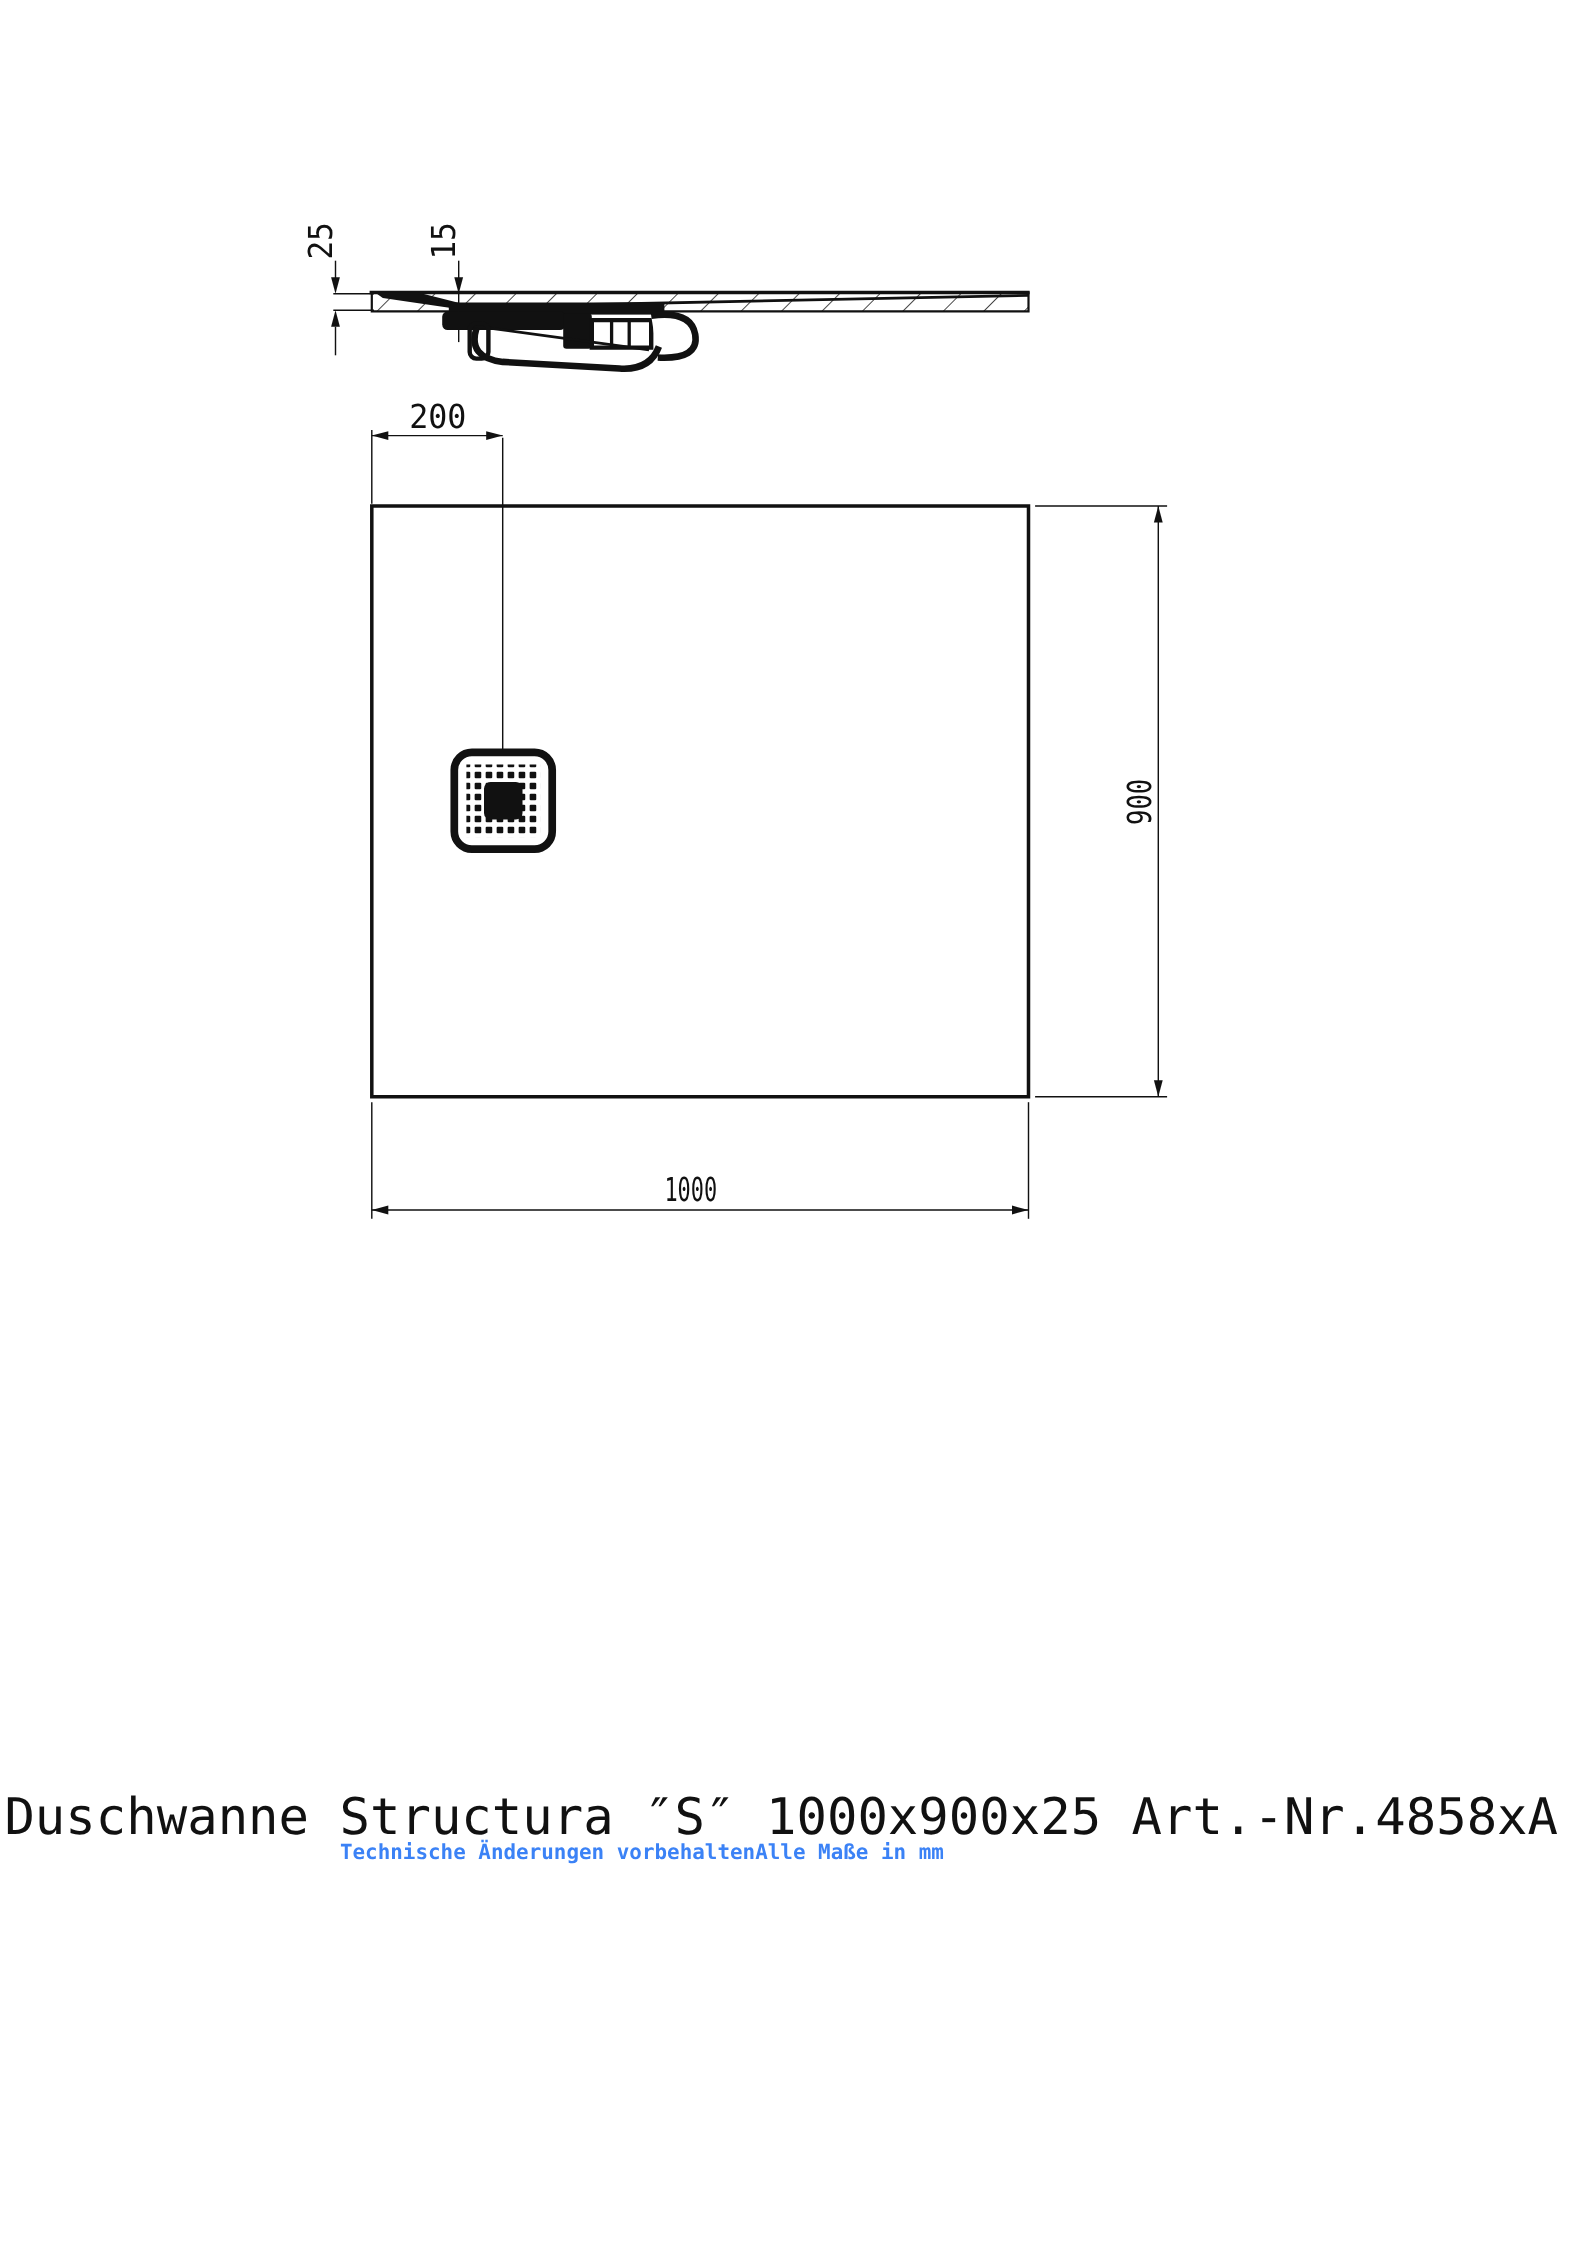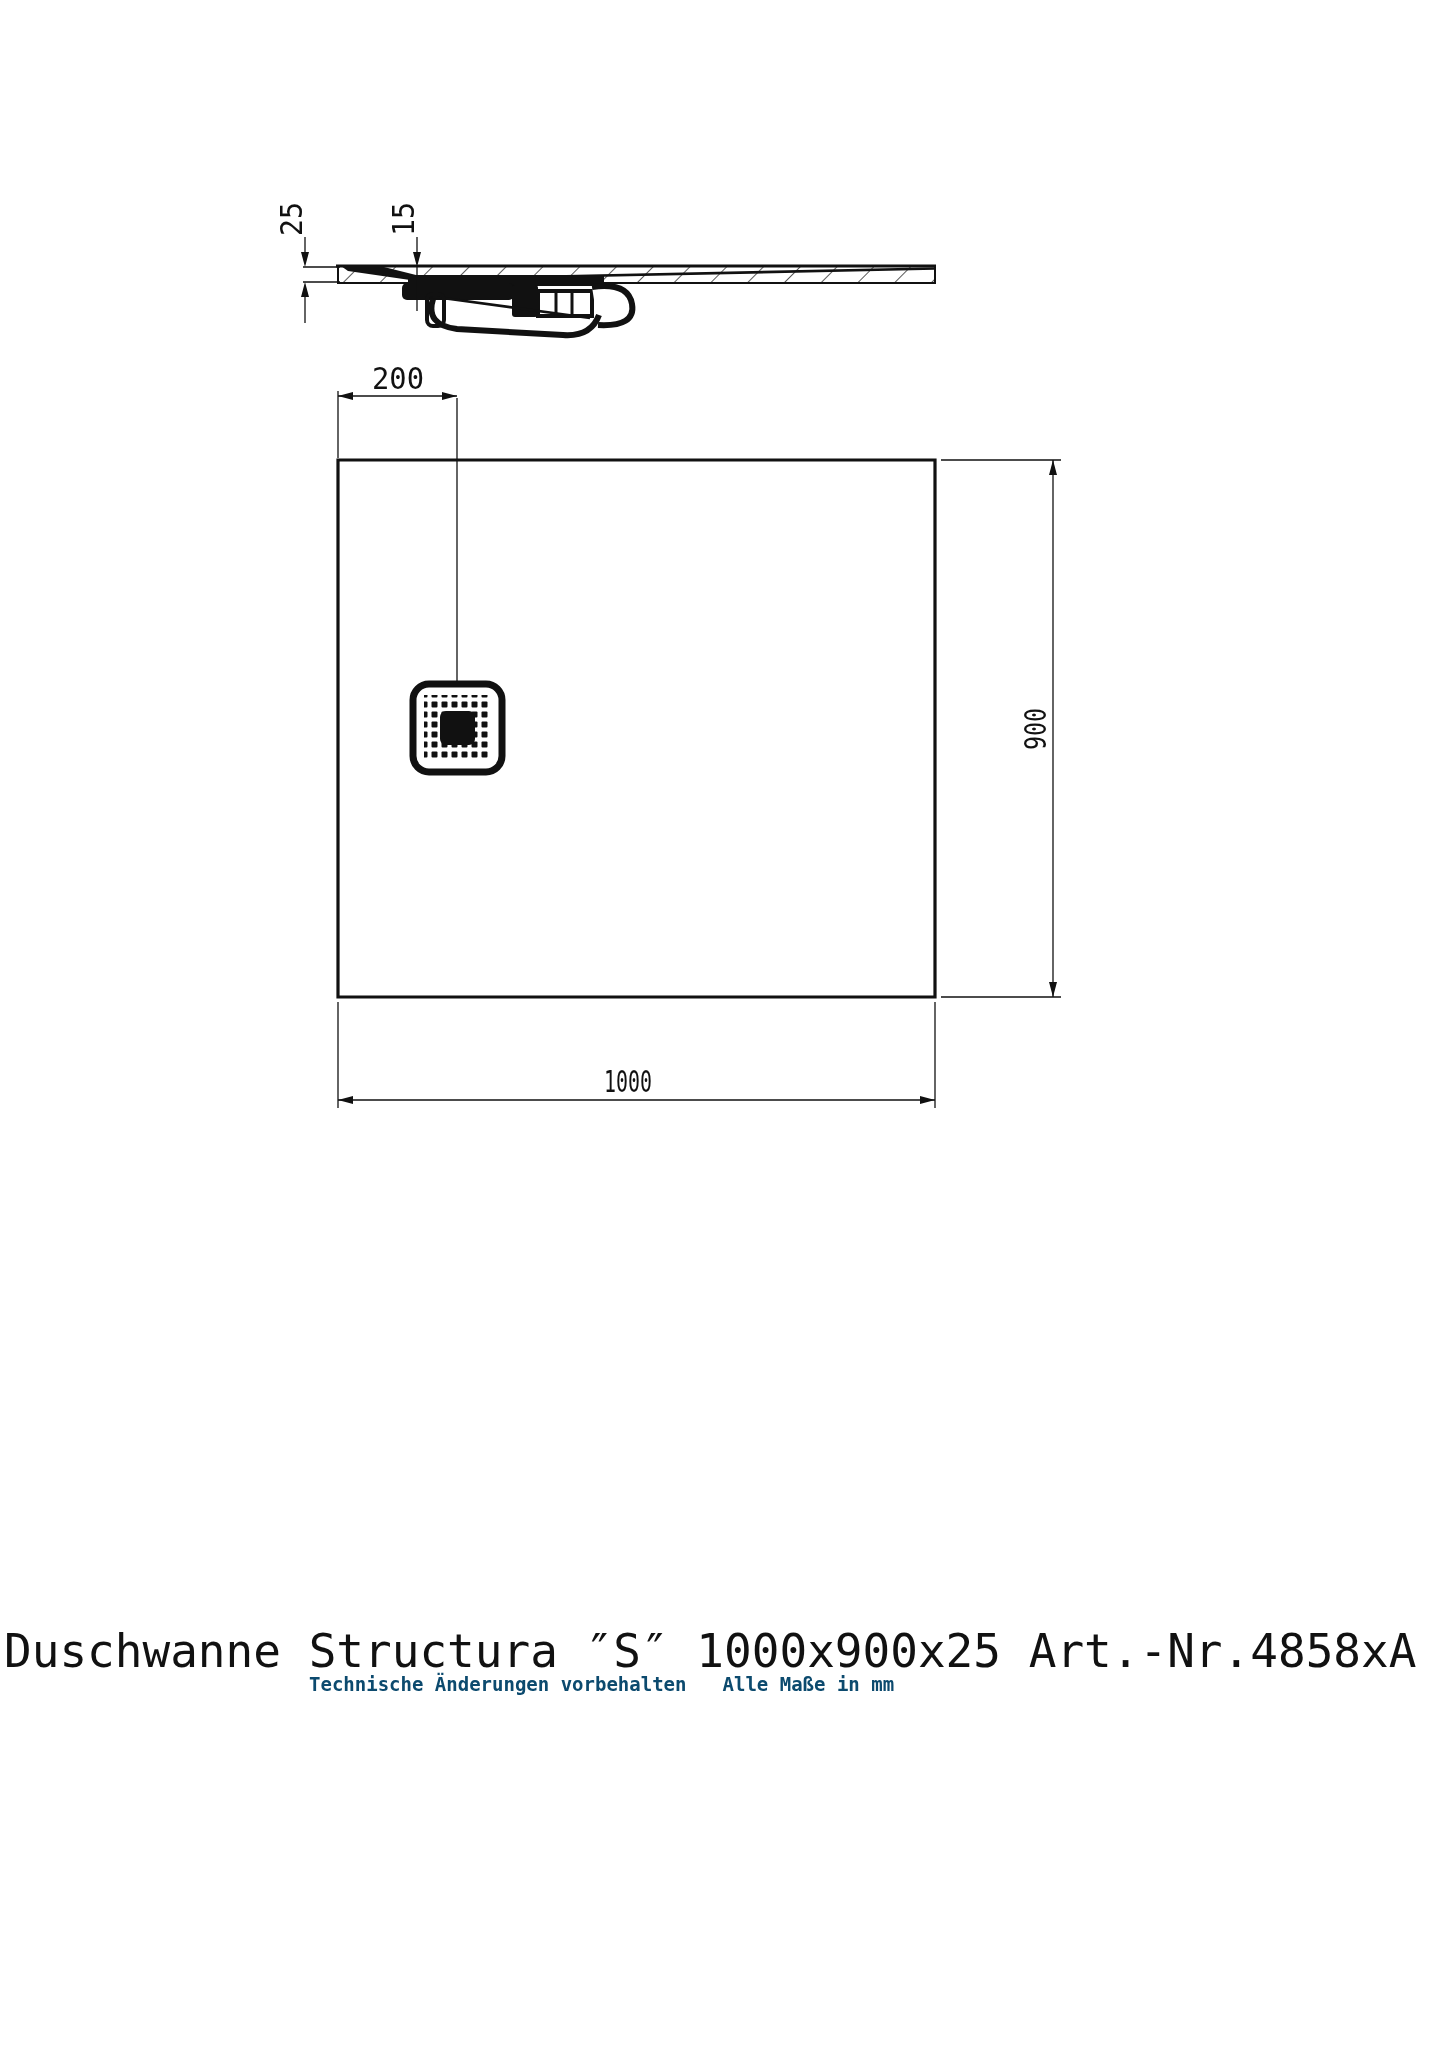--- a/index.html
+++ b/index.html
@@ -30,23 +30,22 @@
     white-space:nowrap;
     color:#111;
     text-align:center;
   }
   #subtitle{
     position:absolute;
     left:309px;top:1673px;
     font-size:19px;
     font-weight:700;
     display:flex;
-    gap:36px;
     white-space:nowrap;
-    color:#0c4a6e;
+    color:#3b82f6;
   }
 </style>
 </head>
 <body>
 
 <svg id="drawing" width="1447" height="2048" viewBox="0 0 1447 2048" xmlns="http://www.w3.org/2000/svg">
   <defs>
     <pattern id="hatch" width="26" height="26" patternUnits="userSpaceOnUse" patternTransform="rotate(45)">
       <rect width="26" height="26" fill="#ffffff"></rect>
       <line x1="0" y1="0" x2="0" y2="26" stroke="#111" stroke-width="1.4"></line>

